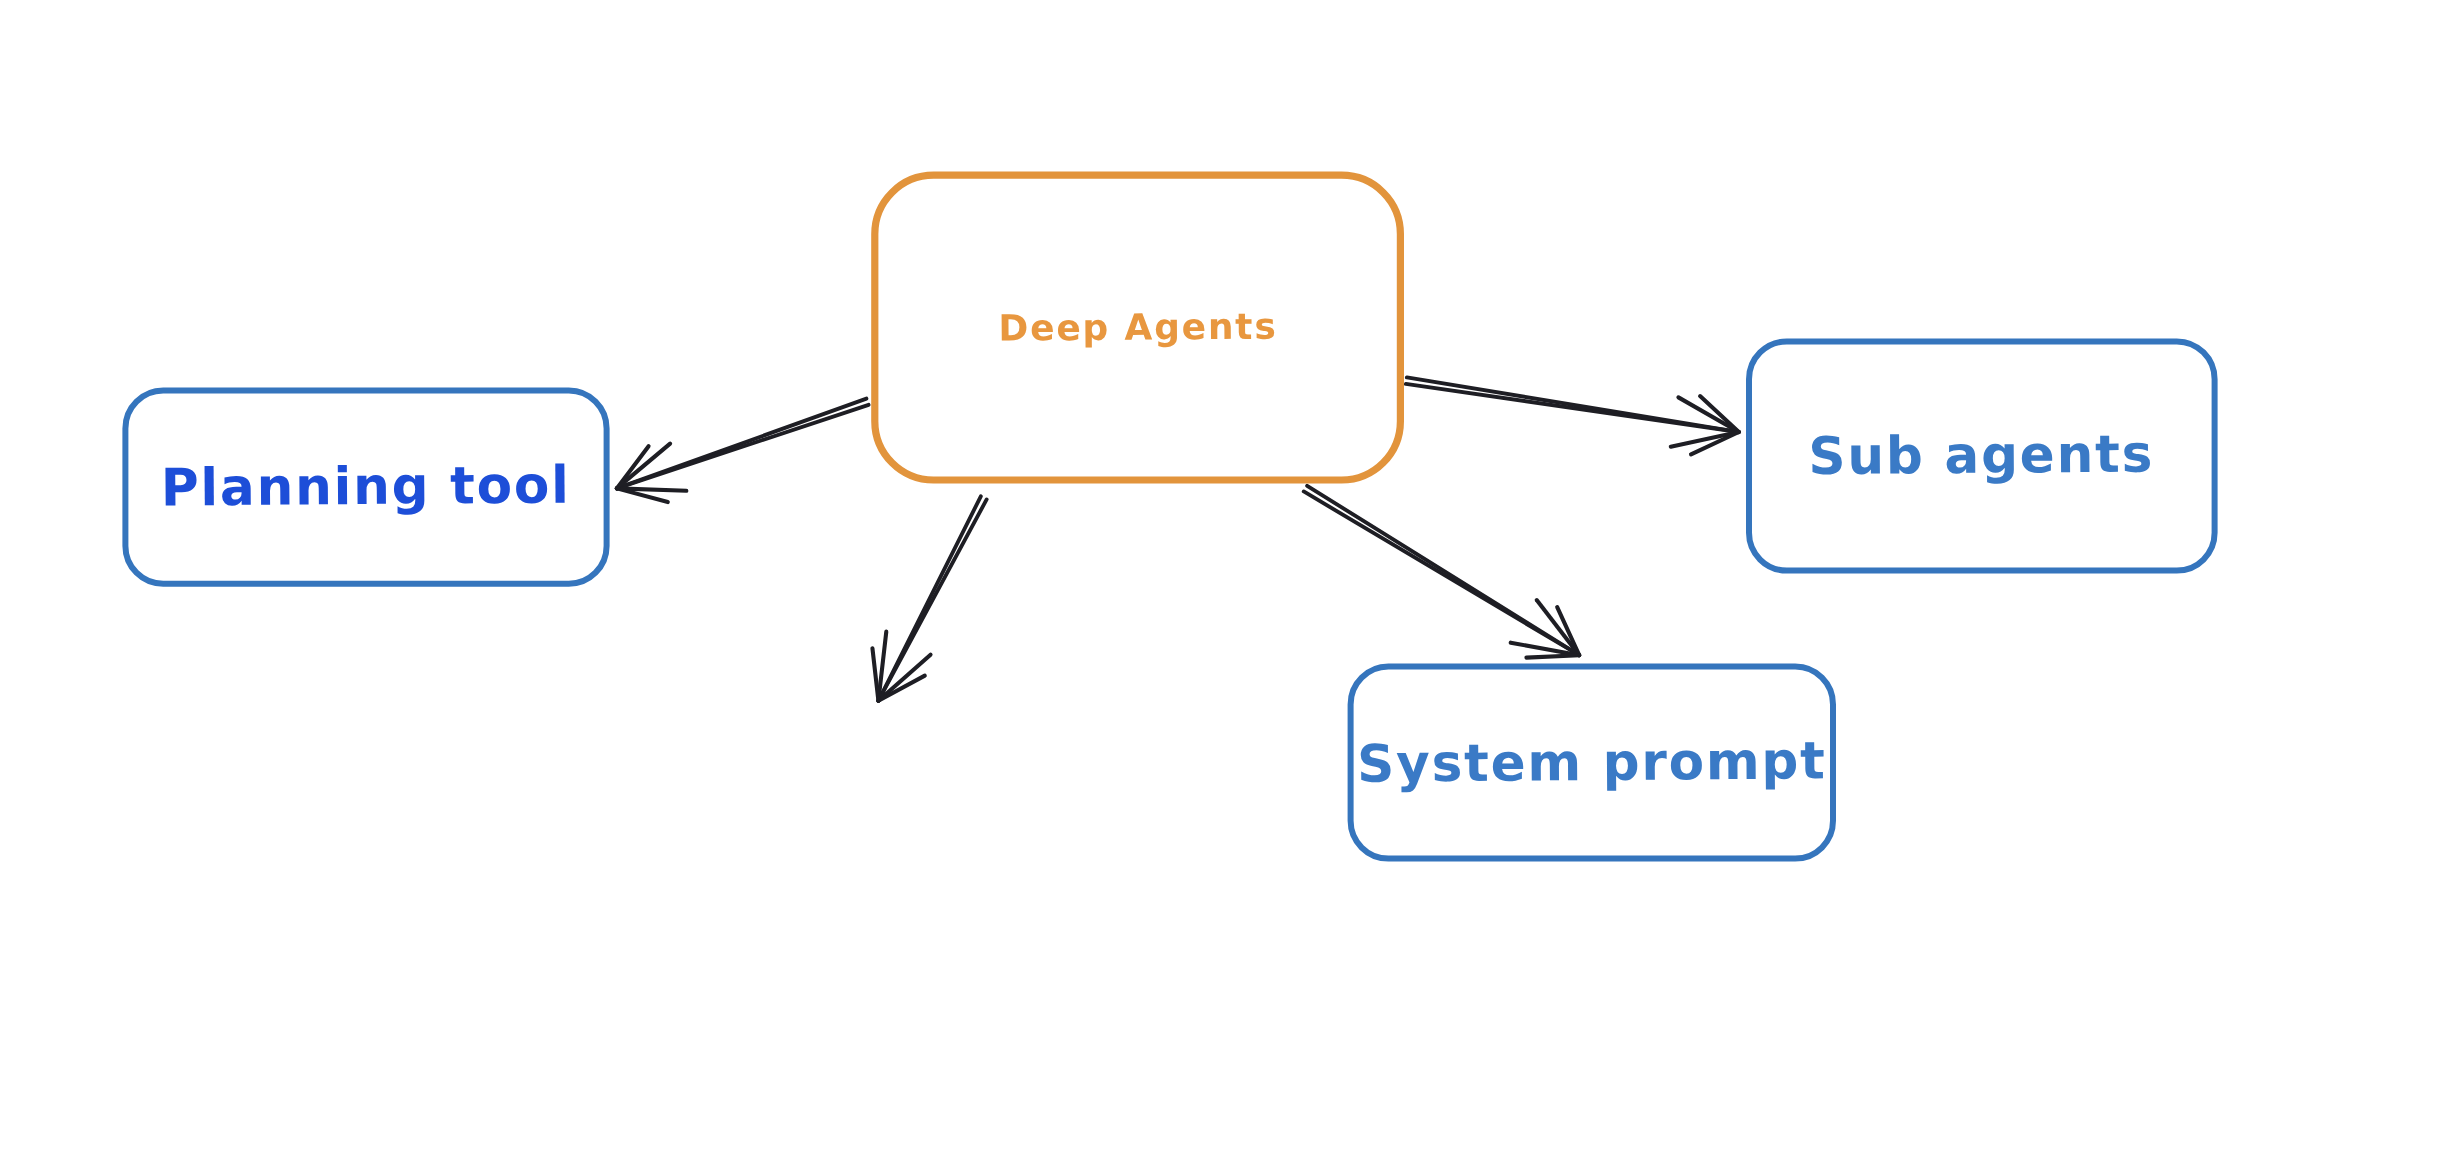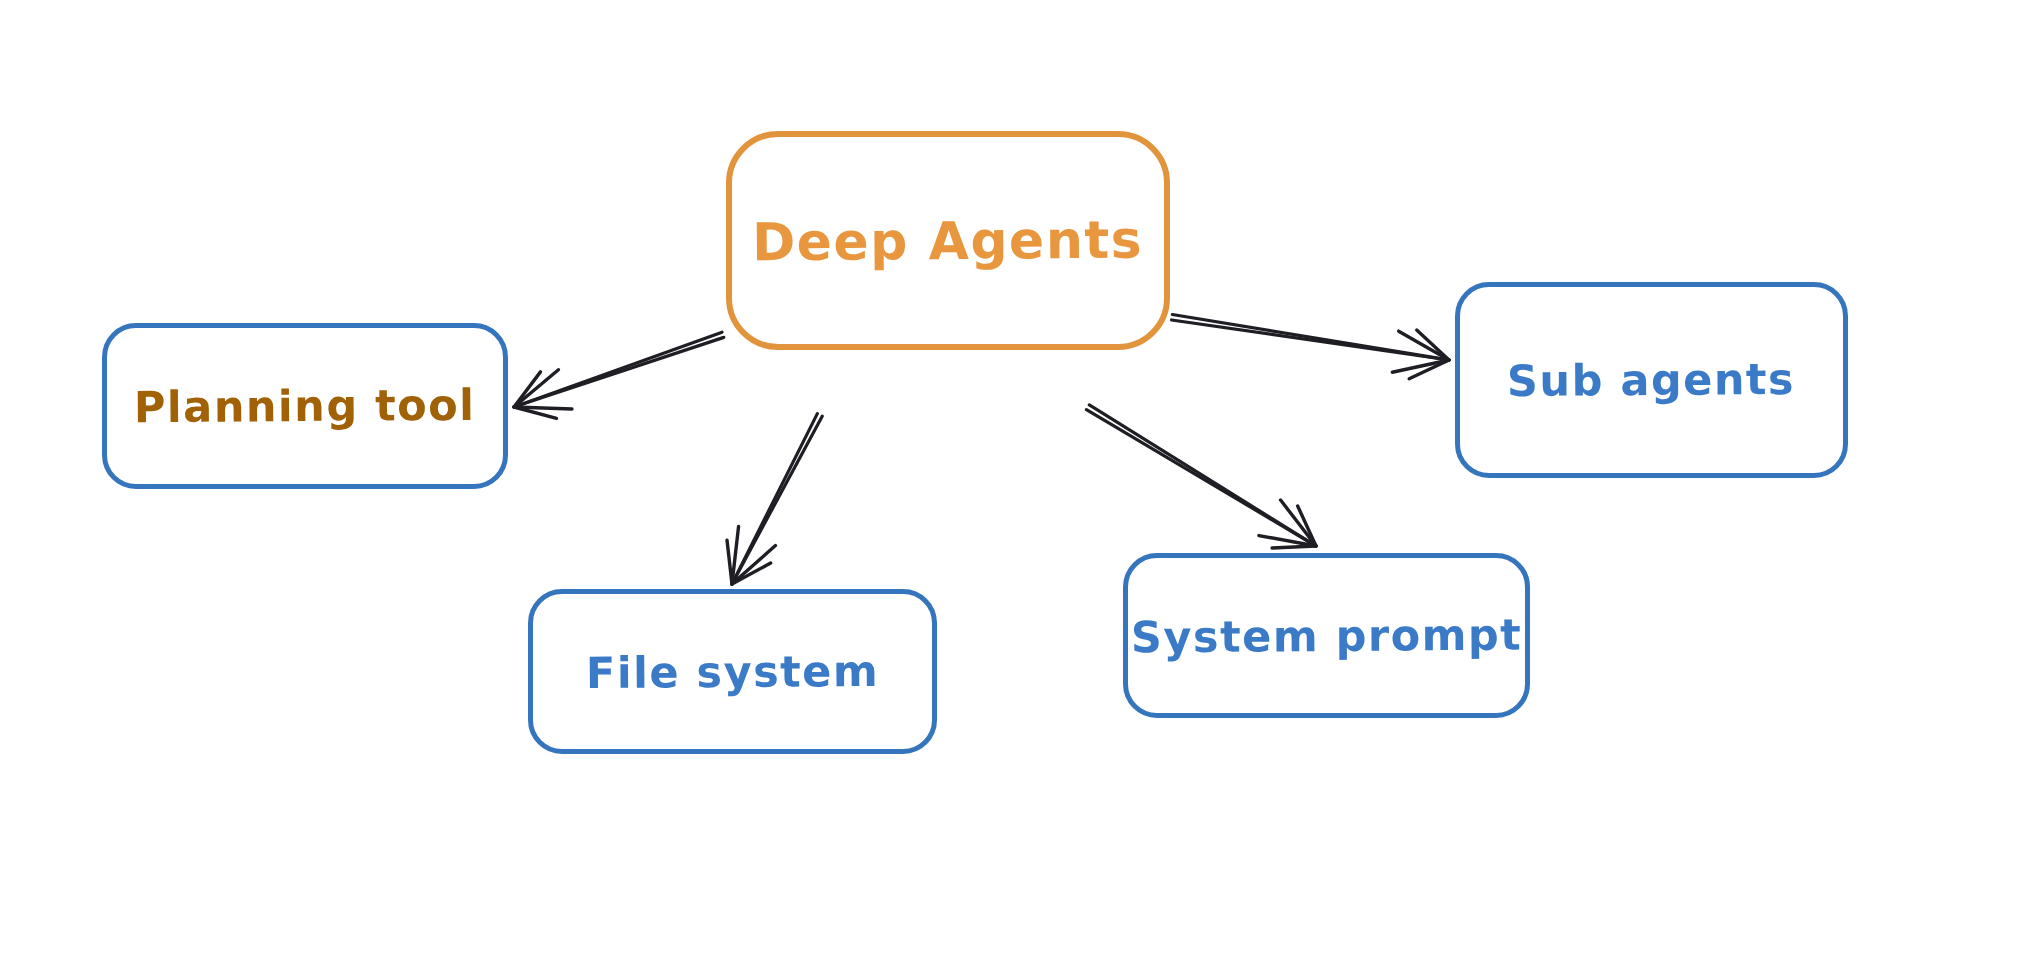--- a/index.html
+++ b/index.html
@@ -27,26 +27,26 @@
     align-items: center;
     justify-content: center;
     background: #ffffff;
     box-sizing: border-box;
     font-weight: 600;
     letter-spacing: 1.5px;
     white-space: nowrap;
   }
   .node-center {
     left: 726px;
-    top: 131px;
+    top: 143px;
     width: 444px;
-    height: 219px;
+    height: 260px;
     border: 6px solid #e2943c;
     border-radius: 52px;
-    font-size: 52px;
+    font-size: 30px;
   }
   .node-blue {
     border-width: 5px;
     border-style: solid;
     border-radius: 34px;
     font-size: 43px;
   }
   .node-planning {
     left: 102px;
     top: 323px;
@@ -112,27 +112,24 @@
         <line x1="1449" y1="360" x2="1392.3047784489836" y2="372.2332274270192" stroke="#1e1e24" stroke-width="3.4" stroke-linecap="round"></line>
         <line x1="1449" y1="360" x2="1416.728339289996" y2="330.0911398575877" stroke="#1e1e24" stroke-width="3.4" stroke-linecap="round"></line>
         <line x1="1449" y1="360" x2="1409.1798108850105" y2="378.7177065594711" stroke="#1e1e24" stroke-width="3.4" stroke-linecap="round"></line>
       </g>
     </svg>
 
   <div class="node node-center" id="node-deep_agents" style="border-color: rgb(226, 148, 60); color: rgb(232, 151, 63);">
     <span>Deep Agents</span>
   </div>
 
-  <div class="node node-blue node-planning" id="node-planning_tool" style="border-color: rgb(53, 117, 189); color: #a16207; text-align: center;">
+  <div class="node node-blue node-planning" id="node-planning_tool" style="border-color: rgb(53, 117, 189); color: #1d4ed8; text-align: center;">
     <span>Planning tool</span>
   </div>
 
-  <div class="node node-blue node-file" id="node-file_system" style="border-color: rgb(53, 117, 189); color: rgb(58, 122, 198);">
-    <span>File system</span>
-  </div>
 
   <div class="node node-blue node-system" id="node-system_prompt" style="border-color: rgb(53, 117, 189); color: rgb(58, 122, 198);">
     <span>System prompt</span>
   </div>
 
   <div class="node node-blue node-sub" id="node-sub_agents" style="border-color: rgb(53, 117, 189); color: rgb(58, 122, 198);">
     <span>Sub agents</span>
   </div>
 
 </div>

